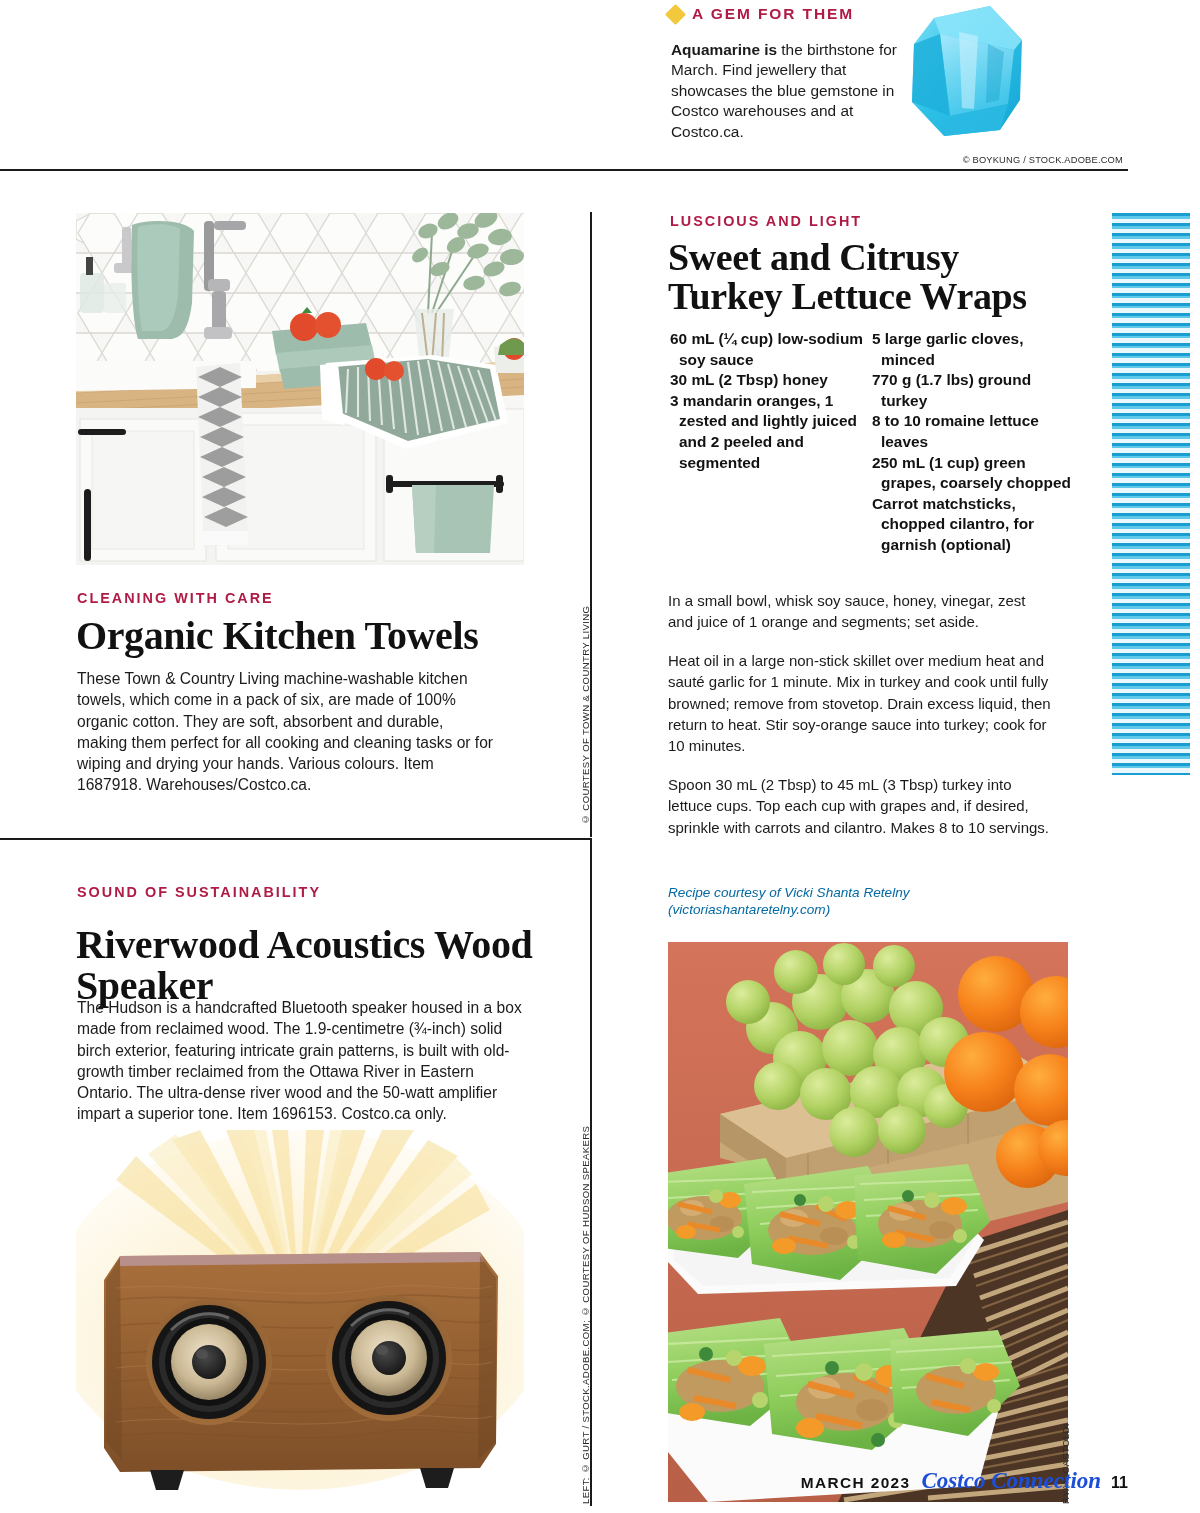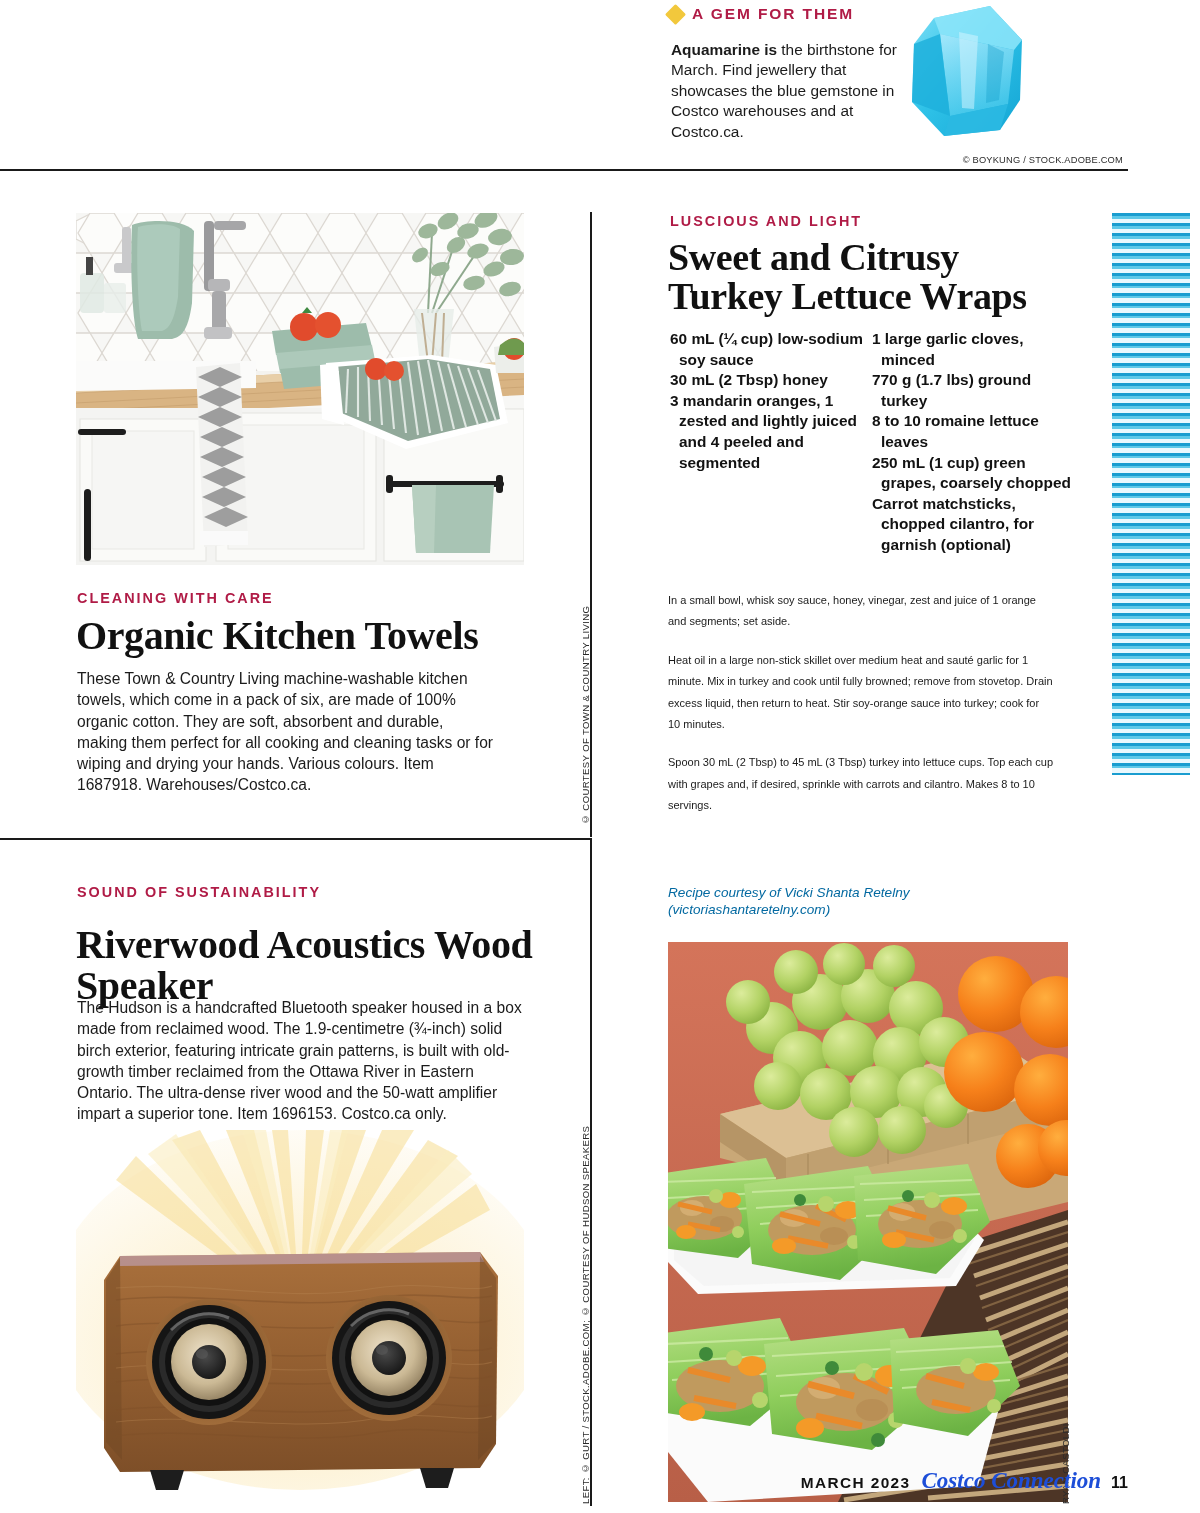--- a/index.html
+++ b/index.html
@@ -78,21 +78,21 @@
   #recipe-headline{position:absolute;left:668px;top:238px;width:400px;
     font-size:38px;line-height:39px;}
   .ing-col{
     position:absolute;font-size:15.4px;line-height:20.6px;font-weight:700;color:#121212;
   }
   #ing-left{left:670px;top:329px;width:196px;}
   #ing-right{left:872px;top:329px;width:205px;}
   .ing-item{text-indent:-9px;padding-left:9px;margin-bottom:0px;}
 
   #recipe-steps{position:absolute;left:668px;top:590px;width:385px;}
-  #recipe-steps p{margin:0 0 17px 0;font-size:11px;line-height:21.4px;color:#1b1b1b;}
+  #recipe-steps p{margin:0 0 17px 0;font-size:15px;line-height:21.4px;color:#1b1b1b;}
   #recipe-credit{
     position:absolute;left:668px;top:884px;width:360px;
     font-style:italic;font-size:13.6px;line-height:17.2px;color:#0369a1;
   }
   #food-photo{position:absolute;left:668px;top:942px;width:400px;height:560px;overflow:hidden;}
 
   
   #stripes{
     position:absolute;left:1112px;top:213px;width:78px;height:562px;
     background:repeating-linear-gradient(
@@ -455,24 +455,24 @@
   </div>
 
   <div class="vcredit" style="left:580px;top:1092px;height:412px;">LEFT: © GURT / STOCK.ADOBE.COM; © COURTESY OF HUDSON SPEAKERS</div>
 
   <div class="sec-kicker" id="recipe-kicker">LUSCIOUS AND LIGHT</div>
   <div class="headline" id="recipe-headline">Sweet and Citrusy Turkey Lettuce Wraps</div>
 
   <div class="ing-col" id="ing-left">
       <div class="ing-item">60 mL (¼ cup) low-sodium soy sauce</div>
       <div class="ing-item">30 mL (2 Tbsp) honey</div>
-      <div class="ing-item">3 mandarin oranges, 1 zested and lightly juiced and 4 peeled and segmented</div>
+      <div class="ing-item">3 mandarin oranges, 1 zested and lightly juiced and 2 peeled and segmented</div>
     </div>
   <div class="ing-col" id="ing-right">
-      <div class="ing-item">1 large garlic cloves, minced</div>
+      <div class="ing-item">5 large garlic cloves, minced</div>
       <div class="ing-item">770 g (1.7 lbs) ground turkey</div>
       <div class="ing-item">8 to 10 romaine lettuce leaves</div>
       <div class="ing-item">250 mL (1 cup) green grapes, coarsely chopped</div>
       <div class="ing-item">Carrot matchsticks, chopped cilantro, for garnish (optional)</div>
     </div>
 
   <div id="recipe-steps">
       <p>In a small bowl, whisk soy sauce, honey, vinegar, zest and juice of 1 orange and segments; set aside.</p>
       <p>Heat oil in a large non-stick skillet over medium heat and sauté garlic for 1 minute. Mix in turkey and cook until fully browned; remove from stovetop. Drain excess liquid, then return to heat. Stir soy-orange sauce into turkey; cook for 10 minutes.</p>
       <p>Spoon 30 mL (2 Tbsp) to 45 mL (3 Tbsp) turkey into lettuce cups. Top each cup with grapes and, if desired, sprinkle with carrots and cilantro. Makes 8 to 10 servings.</p>

